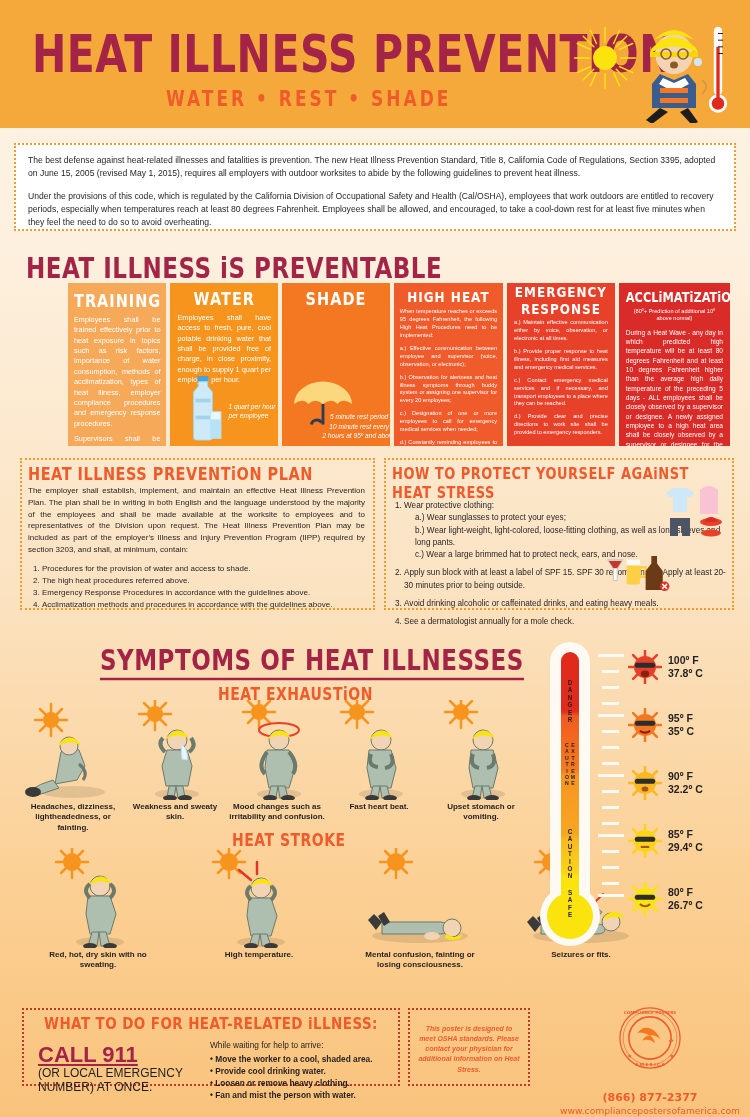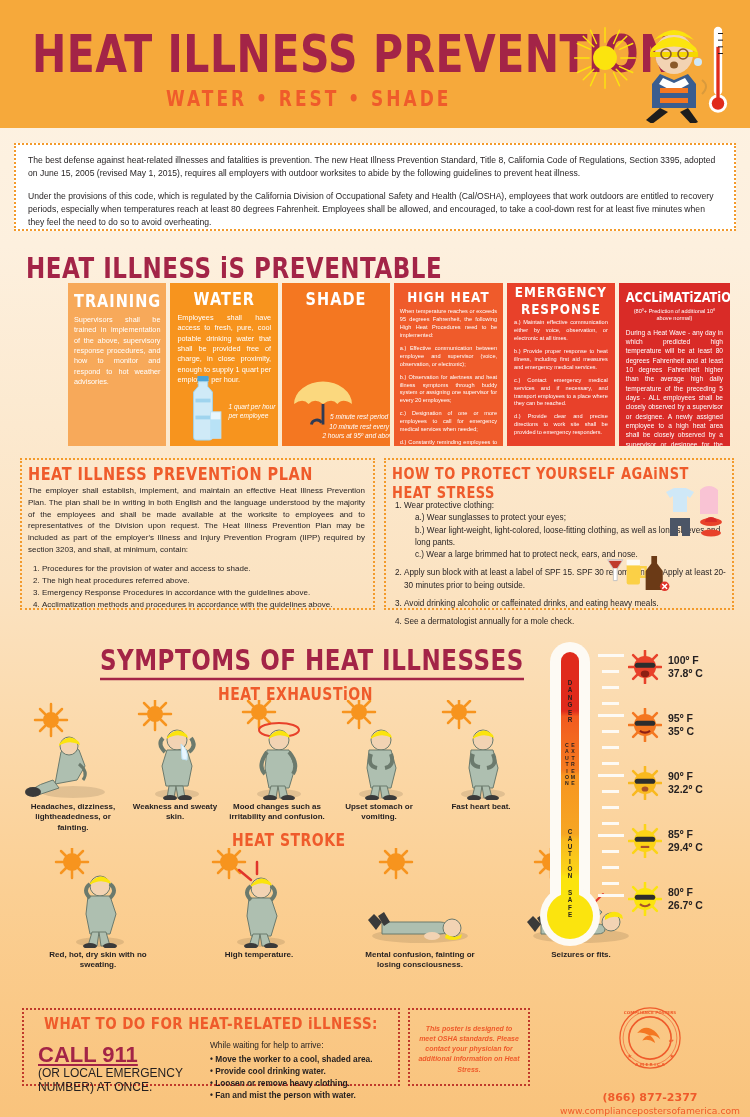--- a/index.html
+++ b/index.html
@@ -234,20 +234,21 @@
     <p>Under the provisions of this code, which is regulated by the California Division of Occupational Safety and Health (Cal/OSHA),    employees that work outdoors are entitled to recovery periods, especially when temperatures reach at least 80 degrees Fahrenheit. Employees shall be allowed, and encouraged, to take a cool-down rest for at least five minutes when they feel the need to do so to avoid overheating.</p>
   </div>
 
   <div id="preventable-title" class="h-red">HEAT ILLNESS iS PREVENTABLE</div>
 
   <div class="cardrow">
 
     <div class="card c-training">
       <div class="card-h">TRAINING</div>
       <div class="card-body">
+        <p>Employees shall be trained effectively prior to heat exposure in topics such as risk factors, importance of water consumption, methods of acclimatization, types of heat illness, employer compliance procedures and emergency response procedures.</p>
         <p>Supervisors shall be trained in implementation of the above, supervisory response procedures, and how to monitor and respond to hot weather advisories.</p>
       </div>
     </div>
 
     <div class="card c-water">
       <div class="card-h">WATER</div>
       <div class="card-body">
         <p>Employees shall have access to fresh, pure, cool potable drinking water that shall be provided free of charge, in close proximity, enough to supply 1 quart per employee per hour.</p>
       </div>
       <svg class="bottle" viewBox="0 0 40 70">
@@ -446,20 +447,51 @@
           <ellipse cx="61" cy="98" rx="7" ry="3" fill="#3a3a3a"></ellipse>
         </svg>
       </div>
       <div class="lbl">Mood changes such as irritability and confusion.</div>
     </div>
 
     <div class="fig">
       <div class="art">
         <svg viewBox="0 0 100 100" width="100" height="100">
           <g fill="#f7941e">
+              <circle cx="28" cy="12" r="8"></circle>
+          <g stroke="#f7941e" stroke-width="2.5" stroke-linecap="round">
+            <line x1="28" y1="-2" x2="28" y2="4"></line>
+                <line x1="28" y1="20" x2="28" y2="28"></line>
+            <line x1="12" y1="12" x2="20" y2="12"></line>
+                <line x1="36" y1="12" x2="44" y2="12"></line>
+            <line x1="17" y1="1" x2="22" y2="6"></line>
+                <line x1="34" y1="18" x2="39" y2="23"></line>
+            <line x1="39" y1="1" x2="34" y2="6"></line>
+                <line x1="22" y1="18" x2="17" y2="23"></line>
+              </g>
+            </g>
+          <ellipse cx="52" cy="94" rx="22" ry="5" fill="#0000001a"></ellipse>
+          <circle cx="52" cy="40" r="10" fill="#f2d3b3" stroke="#6b7a6d"></circle>
+          <path d="M42 37 q10 -12 20 -2 l1 3 q-11 -6 -21 1z" fill="#fbe40e"></path>
+          <path d="M40 50 h22 l5 18 -5 20 h-20 l-4 -20z" fill="#aebfb0" stroke="#6b7a6d"></path>
+          <path d="M42 54 q-4 12 7 13" stroke="#6b7a6d" stroke-width="4" fill="none"></path>
+          <path d="M62 54 q5 12 -6 14" stroke="#6b7a6d" stroke-width="4" fill="none"></path>
+          <path d="M44 86 l-3 12 h8 l2 -12z" fill="#aebfb0" stroke="#6b7a6d"></path>
+          <path d="M58 86 l3 12 h-8 l-2 -12z" fill="#aebfb0" stroke="#6b7a6d"></path>
+          <ellipse cx="43" cy="98" rx="7" ry="3" fill="#3a3a3a"></ellipse>
+          <ellipse cx="61" cy="98" rx="7" ry="3" fill="#3a3a3a"></ellipse>
+        </svg>
+      </div>
+      <div class="lbl">Fast heart beat.</div>
+    </div>
+
+    <div class="fig">
+      <div class="art">
+        <svg viewBox="0 0 100 100" width="100" height="100">
+          <g fill="#f7941e">
               <circle cx="30" cy="12" r="8"></circle>
           <g stroke="#f7941e" stroke-width="2.5" stroke-linecap="round">
             <line x1="30" y1="-2" x2="30" y2="4"></line>
                 <line x1="30" y1="20" x2="30" y2="28"></line>
             <line x1="14" y1="12" x2="22" y2="12"></line>
                 <line x1="38" y1="12" x2="46" y2="12"></line>
             <line x1="19" y1="1" x2="24" y2="6"></line>
                 <line x1="36" y1="18" x2="41" y2="23"></line>
             <line x1="41" y1="1" x2="36" y2="6"></line>
                 <line x1="24" y1="18" x2="19" y2="23"></line>
@@ -471,51 +503,20 @@
           <path d="M40 50 h22 l5 18 -5 20 h-20 l-4 -20z" fill="#aebfb0" stroke="#6b7a6d"></path>
           <path d="M42 54 q-4 12 6 14" stroke="#6b7a6d" stroke-width="4" fill="none"></path>
           <path d="M62 54 q4 12 -6 14" stroke="#6b7a6d" stroke-width="4" fill="none"></path>
           <path d="M44 86 l-3 12 h8 l2 -12z" fill="#aebfb0" stroke="#6b7a6d"></path>
           <path d="M58 86 l3 12 h-8 l-2 -12z" fill="#aebfb0" stroke="#6b7a6d"></path>
           <ellipse cx="43" cy="98" rx="7" ry="3" fill="#3a3a3a"></ellipse>
           <ellipse cx="61" cy="98" rx="7" ry="3" fill="#3a3a3a"></ellipse>
         </svg>
       </div>
       <div class="lbl">Upset stomach or vomiting.</div>
-    </div>
-
-    <div class="fig">
-      <div class="art">
-        <svg viewBox="0 0 100 100" width="100" height="100">
-          <g fill="#f7941e">
-              <circle cx="28" cy="12" r="8"></circle>
-          <g stroke="#f7941e" stroke-width="2.5" stroke-linecap="round">
-            <line x1="28" y1="-2" x2="28" y2="4"></line>
-                <line x1="28" y1="20" x2="28" y2="28"></line>
-            <line x1="12" y1="12" x2="20" y2="12"></line>
-                <line x1="36" y1="12" x2="44" y2="12"></line>
-            <line x1="17" y1="1" x2="22" y2="6"></line>
-                <line x1="34" y1="18" x2="39" y2="23"></line>
-            <line x1="39" y1="1" x2="34" y2="6"></line>
-                <line x1="22" y1="18" x2="17" y2="23"></line>
-              </g>
-            </g>
-          <ellipse cx="52" cy="94" rx="22" ry="5" fill="#0000001a"></ellipse>
-          <circle cx="52" cy="40" r="10" fill="#f2d3b3" stroke="#6b7a6d"></circle>
-          <path d="M42 37 q10 -12 20 -2 l1 3 q-11 -6 -21 1z" fill="#fbe40e"></path>
-          <path d="M40 50 h22 l5 18 -5 20 h-20 l-4 -20z" fill="#aebfb0" stroke="#6b7a6d"></path>
-          <path d="M42 54 q-4 12 7 13" stroke="#6b7a6d" stroke-width="4" fill="none"></path>
-          <path d="M62 54 q5 12 -6 14" stroke="#6b7a6d" stroke-width="4" fill="none"></path>
-          <path d="M44 86 l-3 12 h8 l2 -12z" fill="#aebfb0" stroke="#6b7a6d"></path>
-          <path d="M58 86 l3 12 h-8 l-2 -12z" fill="#aebfb0" stroke="#6b7a6d"></path>
-          <ellipse cx="43" cy="98" rx="7" ry="3" fill="#3a3a3a"></ellipse>
-          <ellipse cx="61" cy="98" rx="7" ry="3" fill="#3a3a3a"></ellipse>
-        </svg>
-      </div>
-      <div class="lbl">Fast heart beat.</div>
     </div>
   </div>
 
   <div id="sub-stroke" class="h-orange">HEAT STROKE</div>
 
   <div class="fig-row" id="row-stroke">
     <div class="fig">
       <div class="art">
         <svg viewBox="0 0 120 100" width="120" height="100">
           <g fill="#f7941e">

